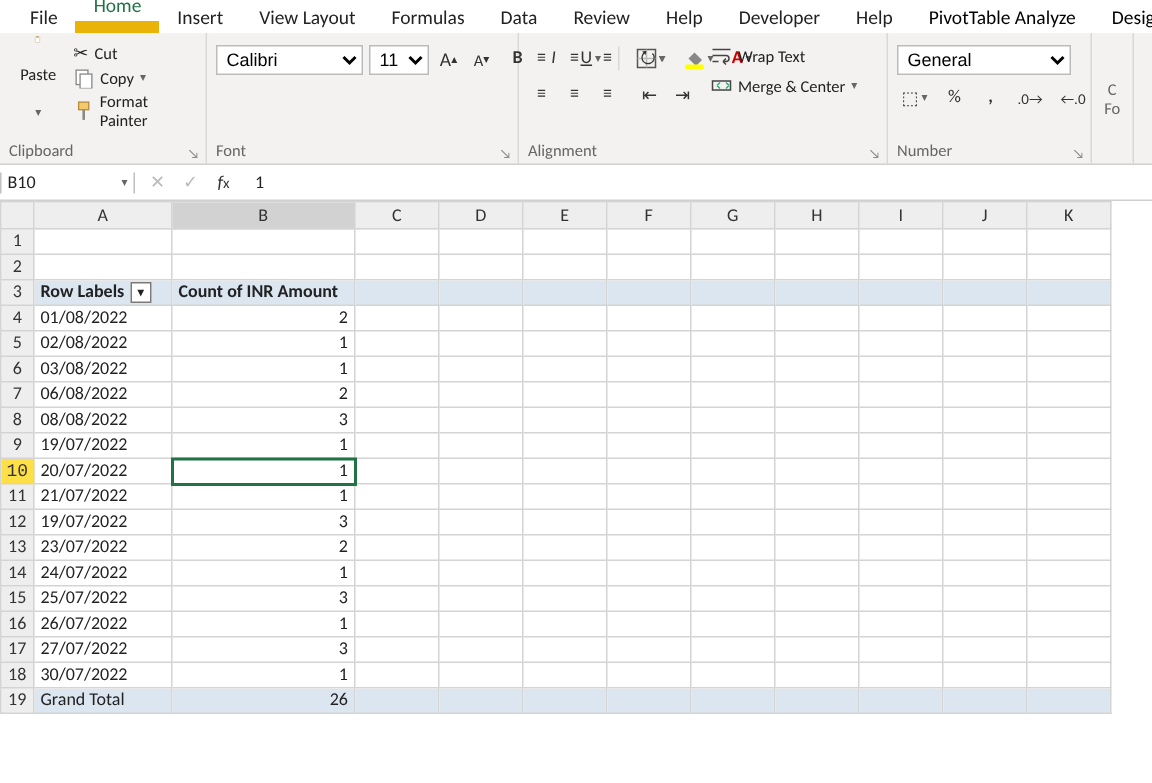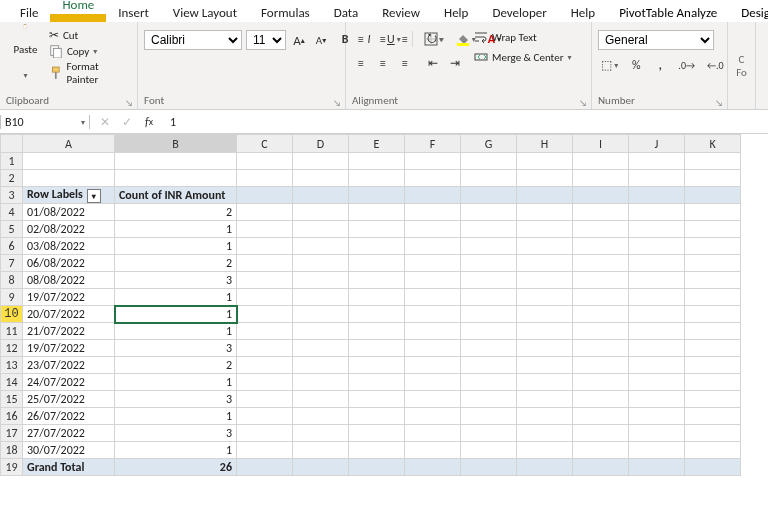--- a/index.html
+++ b/index.html
@@ -36,21 +36,21 @@
   table.sheet { border-collapse: collapse; table-layout: fixed; }
   table.sheet th, table.sheet td { border: 1px solid #d4d4d4; font-size: 12px; font-family: Calibri, Arial, sans-serif; }
   table.sheet th { background: #eee; color: #333; font-weight: normal; text-align: center; }
   .col-head th { height: 18px; }
   .col-head th.sel { background: #d2d2d2; }
   .row-head { width: 22px; text-align: center; background: #eee; }
   .row-head.sel { background: #fde047; font-family: Liberation Mono, monospace; }
   td { height: 17px; padding: 0 4px; white-space: nowrap; overflow: hidden; }
   td.num { text-align: right; }
   .pvt-hdr td { background: #dce6f1; font-weight: bold; }
-  .pvt-tot td { background: #dce6f1; font-weight: bold; }
+  .pvt-tot td { background: #dce6f1; font-weight: normal; }
   .filter-drop { display: inline-flex; justify-content: center; align-items: center; width: 14px; height: 14px; border: 1px solid #7a7a7a; background: #fff; font-size: 8px; line-height: 1; margin-left: 4px; vertical-align: middle; }
   .corner { width: 22px; height: 18px; background: #eee; border: 1px solid #d4d4d4; }
   .active-cell { outline: 2px solid #217346; outline-offset: -1px; }
 </style>
 </head>
 <body>
 
 <div class="tabs">
   <span>File</span>
   <span class="active">Home</span>

